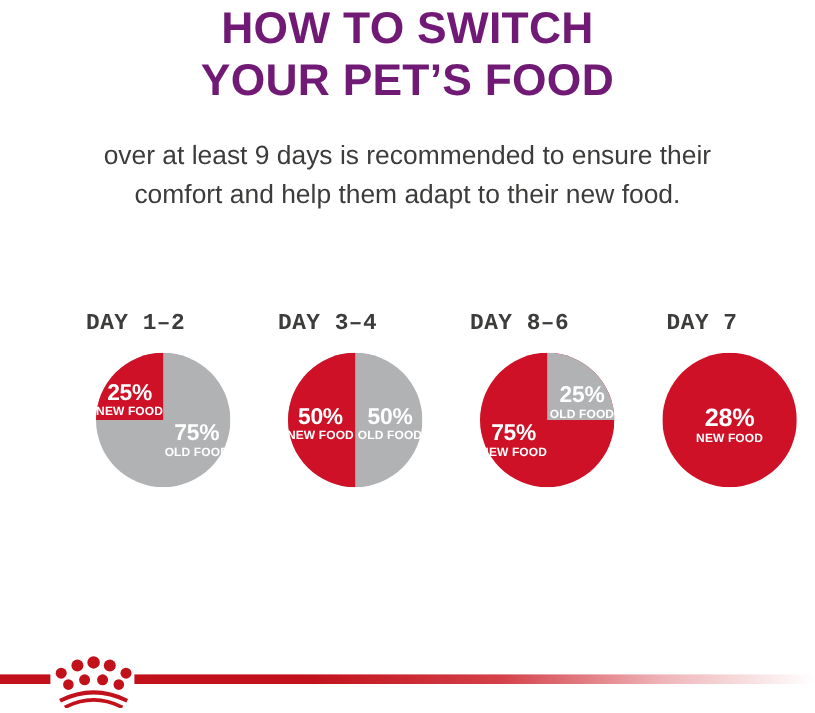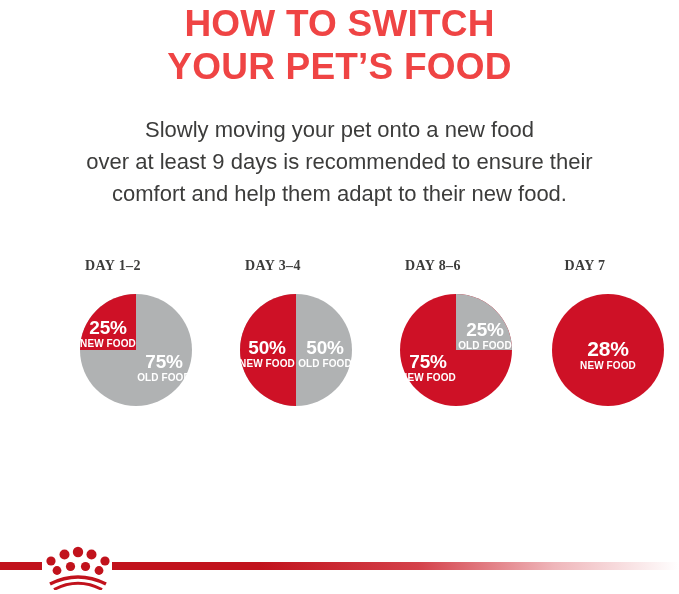--- a/index.html
+++ b/index.html
@@ -16,21 +16,21 @@
     -webkit-font-smoothing: antialiased;
   }
 
   
   .title {
     position: absolute;
     top: 2px;
     left: 0;
     width: 679px;
     text-align: center;
-    color: #ef4444;
+    color: #701a75;
     font-family: "Liberation Sans", sans-serif;
     font-weight: bold;
     font-size: 37px;
     line-height: 43px;
     letter-spacing: 0.2px;
   }
   .title .line { display: block; white-space: nowrap; }
 
   
   .intro {
@@ -66,23 +66,23 @@
   .pie-cell.c2 { left: 353px; }
   .pie-cell.c3 { left: 505px; }
 
   .day-label {
     position: absolute;
     top: 0;
     left: 0;
     width: 160px;
     text-align: center;
     color: #3C3C3B;
-    font-family: Liberation Serif, serif;
-    font-weight: bold;
-    font-size: 14px;
+    font-family: Liberation Mono, monospace;
+    font-weight: bold;
+    font-size: 19px;
     letter-spacing: 0.4px;
     white-space: nowrap;
   }
 
   .pie {
     position: absolute;
     top: 36px;
     left: 24px;
     width: 112px;
     height: 112px;
@@ -162,21 +162,20 @@
 </style>
 </head>
 <body>
 
 <div class="title">
   <span class="line">HOW TO SWITCH</span>
   <span class="line">YOUR PET’S FOOD</span>
 </div>
 
 <div class="intro">
-  <span class="line">Slowly moving your pet onto a new food</span>
   <span class="line">over at least 9 days is recommended to ensure their</span>
   <span class="line">comfort and help them adapt to their new food.</span>
 </div>
 
 <div class="pies">
 
   <div class="pie-cell c0">
     <div class="day-label">DAY 1–2</div>
     <div class="pie">
       <svg viewBox="0 0 112 112" xmlns="http://www.w3.org/2000/svg">

